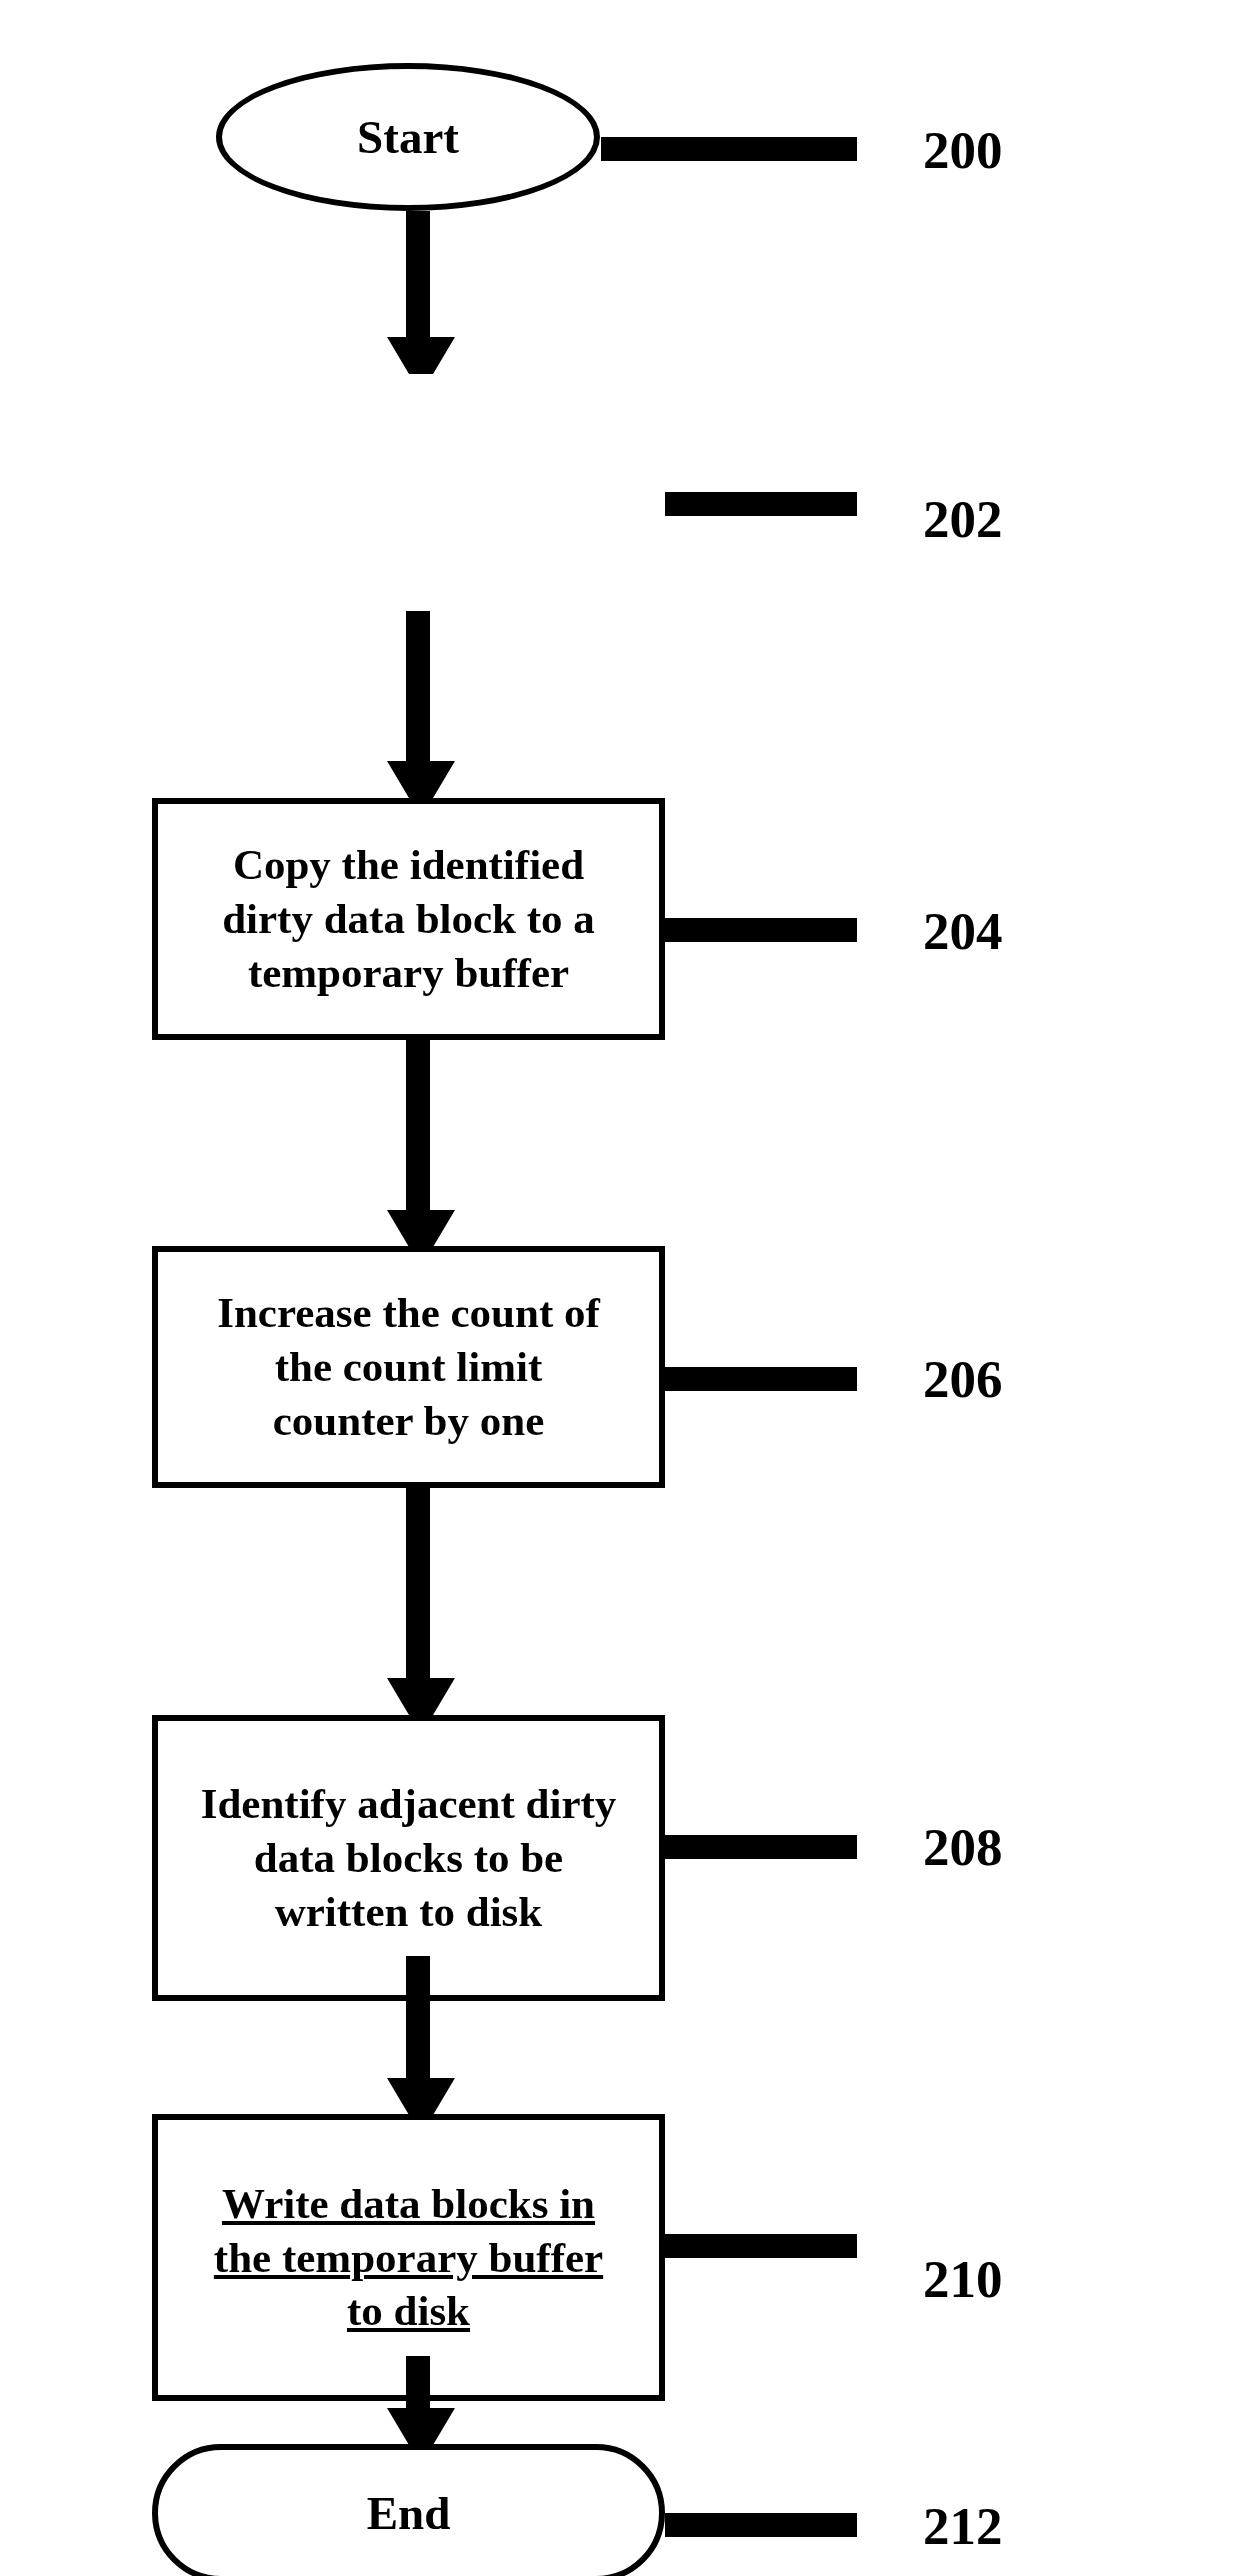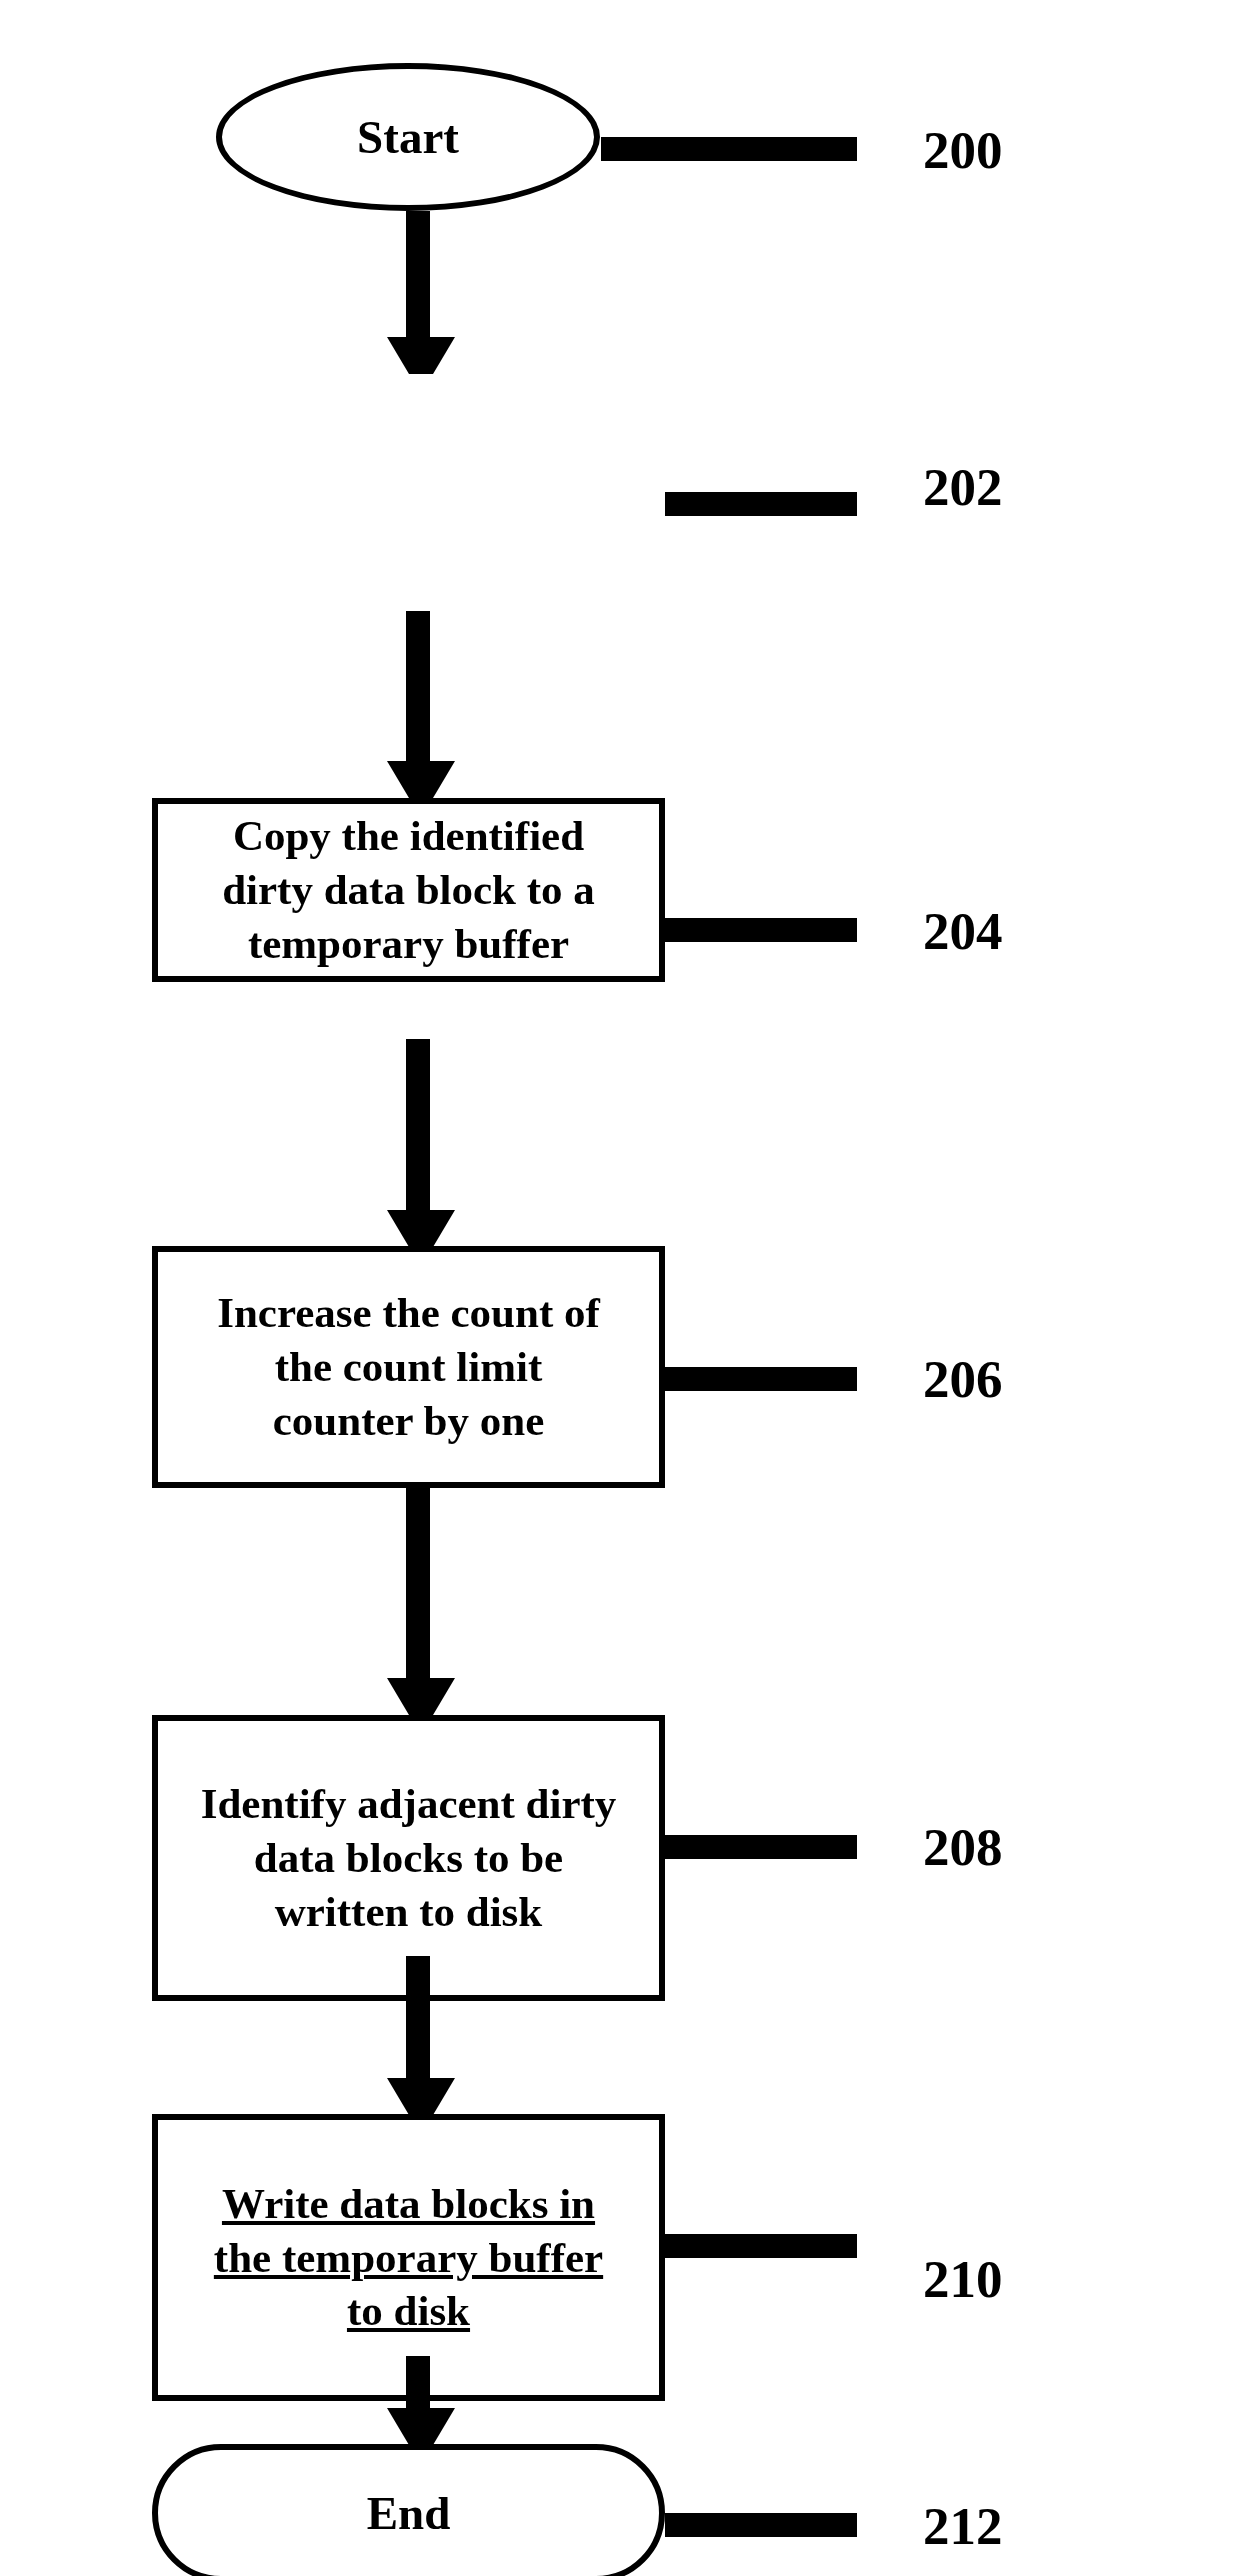--- a/index.html
+++ b/index.html
@@ -74,26 +74,26 @@
   <div class="terminal" style="left:192px; top:39px; width:384px; height:148px;">
     <span>Start</span>
   </div>
   <div class="hconnector" style="left:577px; top:113px; width:256px;"></div>
   <div class="ref-label" style="left:887px; top:84px;">200</div>
 
   <div class="arrow" style="left:382px; top:187px; width:6px; height:128px;"></div>
   <div class="arrowhead" style="left:363px; top:313px;"></div>
 
   <div class="hconnector" style="left:641px; top:468px; width:192px;"></div>
-  <div class="ref-label" style="left:887px; top:421px;">202</div>
+  <div class="ref-label" style="left:887px; top:453px;">202</div>
 
   <div class="arrow" style="left:382px; top:587px; width:6px; height:153px;"></div>
   <div class="arrowhead" style="left:363px; top:737px;"></div>
 
-  <div class="process" style="left:128px; top:774px; width:513px; height:184px;">
+  <div class="process" style="left:128px; top:774px; width:513px; height:242px;">
     <span>Copy the identified dirty data block to a temporary buffer</span>
   </div>
   <div class="hconnector" style="left:641px; top:894px; width:192px;"></div>
   <div class="ref-label" style="left:887px; top:865px;">204</div>
 
   <div class="arrow" style="left:382px; top:1015px; width:6px; height:173px;"></div>
   <div class="arrowhead" style="left:363px; top:1186px;"></div>
 
   <div class="process" style="left:128px; top:1222px; width:513px; height:242px;">
     <span>Increase the count of the count limit counter by one</span>

